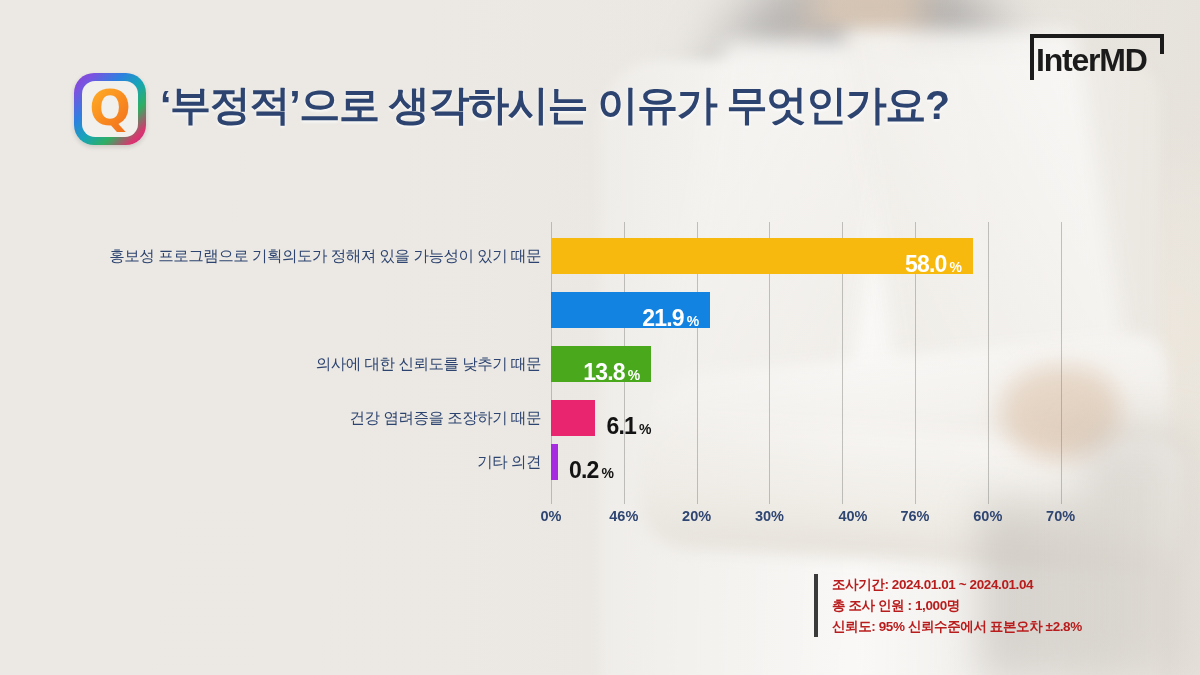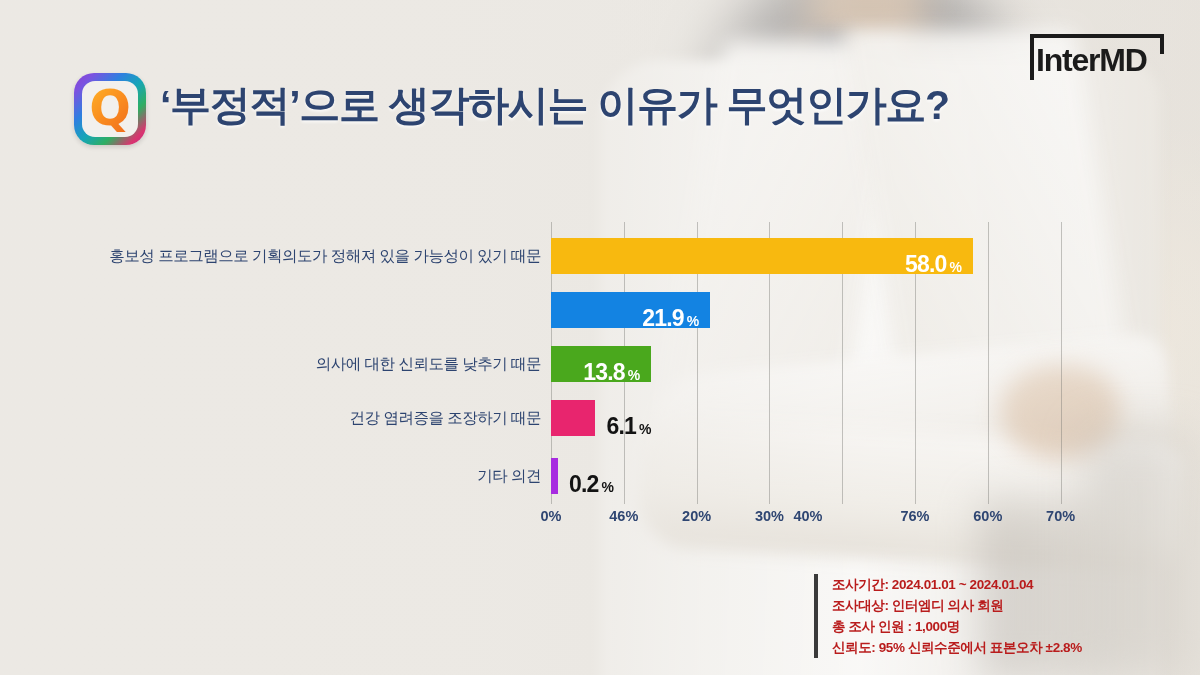--- a/index.html
+++ b/index.html
@@ -220,21 +220,21 @@
       <div class="gridline" style="left: 842.2px;"></div>
       <div class="gridline" style="left: 915px;"></div>
       <div class="gridline" style="left: 987.8px;"></div>
       <div class="gridline" style="left: 1060.6px;"></div>
     </div>
   <div id="ticks">
       <div class="axis-tick" style="left: 551px;">0%</div>
       <div class="axis-tick" style="left: 623.8px;">46%</div>
       <div class="axis-tick" style="left: 696.6px;">20%</div>
       <div class="axis-tick" style="left: 769.4px;">30%</div>
-      <div class="axis-tick" style="left: 808px;">40%</div>
+      <div class="axis-tick" style="left: 853px;">40%</div>
       <div class="axis-tick" style="left: 915px;">76%</div>
       <div class="axis-tick" style="left: 987.8px;">60%</div>
       <div class="axis-tick" style="left: 1060.6px;">70%</div>
     </div>
   <div id="rows">
       <div class="row" style="left: 0px; top: 238px; width: 1200px;">
         <div class="row-label" style="right: 659px;">홍보성 프로그램으로 기획의도가 정해져 있을 가능성이 있기 때문</div>
         <div class="bar" style="left: 551px; width: 422.24px; background: rgb(248, 185, 15);"></div>
         <div class="bar-value v-inside" style="left: 887.24px; text-align: right; width: 74px; padding-right: 0px;"><span>58.0</span><span class="pct">%</span></div>
       </div>
@@ -245,26 +245,25 @@
       <div class="row" style="left: 0px; top: 346px; width: 1200px;">
         <div class="row-label" style="right: 659px;">의사에 대한 신뢰도를 낮추기 때문</div>
         <div class="bar" style="left: 551px; width: 100.464px; background: rgb(74, 168, 29);"></div>
         <div class="bar-value v-inside" style="left: 565.464px; text-align: right; width: 74px; padding-right: 0px;"><span>13.8</span><span class="pct">%</span></div>
       </div>
       <div class="row" style="left: 0px; top: 400px; width: 1200px;">
         <div class="row-label" style="right: 659px;">건강 염려증을 조장하기 때문</div>
         <div class="bar" style="left: 551px; width: 44.408px; background: rgb(232, 37, 110);"></div>
         <div class="bar-value v-outside" style="left: 606.408px;"><span>6.1</span><span class="pct">%</span></div>
       </div>
-      <div class="row" style="left: 0px; top: 458px; width: 1200px;">
+      <div class="row" style="left: 0px; top: 444px; width: 1200px;">
         <div class="row-label" style="right: 659px;">기타 의견</div>
         <div class="bar" style="left: 551px; width: 7px; background: rgb(167, 43, 224);"></div>
         <div class="bar-value v-outside" style="left: 569px;"><span>0.2</span><span class="pct">%</span></div>
       </div>
     </div>
 </div>
 
 <div id="footnote">
     <div>조사기간: 2024.01.01 ~ 2024.01.04</div>
-    <div>조사대상: 인터엠디 의사 회원</div>
     <div>총 조사 인원 : 1,000명</div>
     <div>신뢰도: 95% 신뢰수준에서 표본오차 ±2.8%</div>
   </div>
 
 </body></html>

